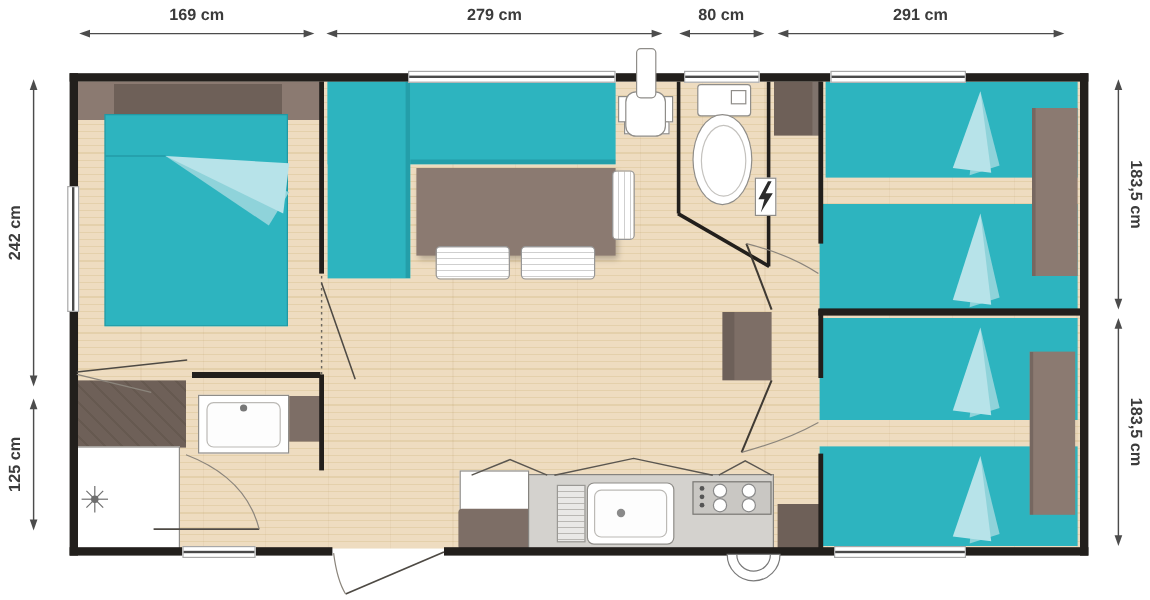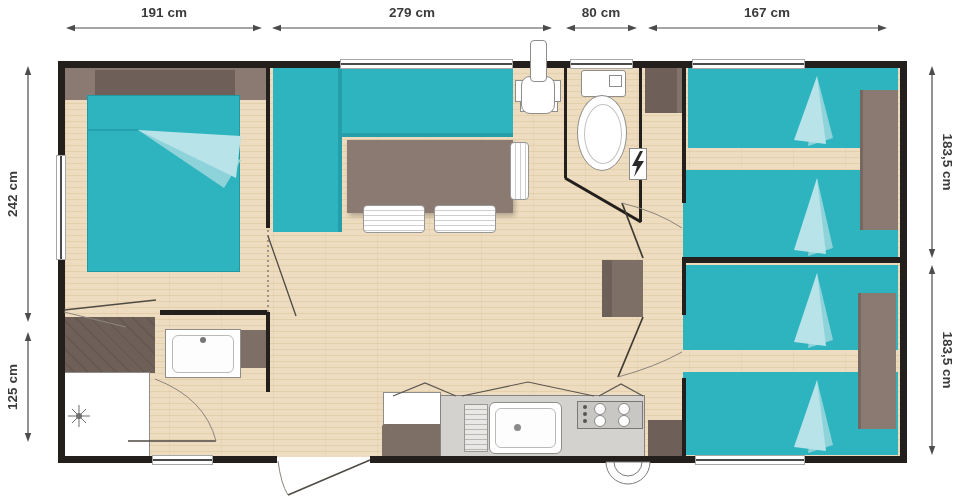--- a/index.html
+++ b/index.html
@@ -252,22 +252,22 @@
       <line x1="932" y1="72" x2="932" y2="252"></line>
       <polygon points="932,66 928.8,75 935.2,75" stroke="none"></polygon>
       <polygon points="932,258 928.8,249 935.2,249" stroke="none"></polygon>
 
       <line x1="932" y1="271" x2="932" y2="449"></line>
       <polygon points="932,265 928.8,274 935.2,274" stroke="none"></polygon>
       <polygon points="932,455 928.8,446 935.2,446" stroke="none"></polygon>
     </g>
   </svg>
 
-  <div class="dim-label" style="left:164px;top:12px;">191 cm</div>
+  <div class="dim-label" style="left:164px;top:12px;">169 cm</div>
   <div class="dim-label" style="left:412px;top:12px;">279 cm</div>
   <div class="dim-label" style="left:601px;top:12px;">80 cm</div>
-  <div class="dim-label" style="left:767px;top:12px;">167 cm</div>
+  <div class="dim-label" style="left:767px;top:12px;">291 cm</div>
   <div class="dim-label rot-l" style="left:12px;top:194px;">242 cm</div>
   <div class="dim-label rot-l" style="left:12px;top:387px;">125 cm</div>
   <div class="dim-label rot-r" style="left:947px;top:162px;">183,5 cm</div>
   <div class="dim-label rot-r" style="left:947px;top:360px;">183,5 cm</div>
 
 </div>
 
 </body></html>

